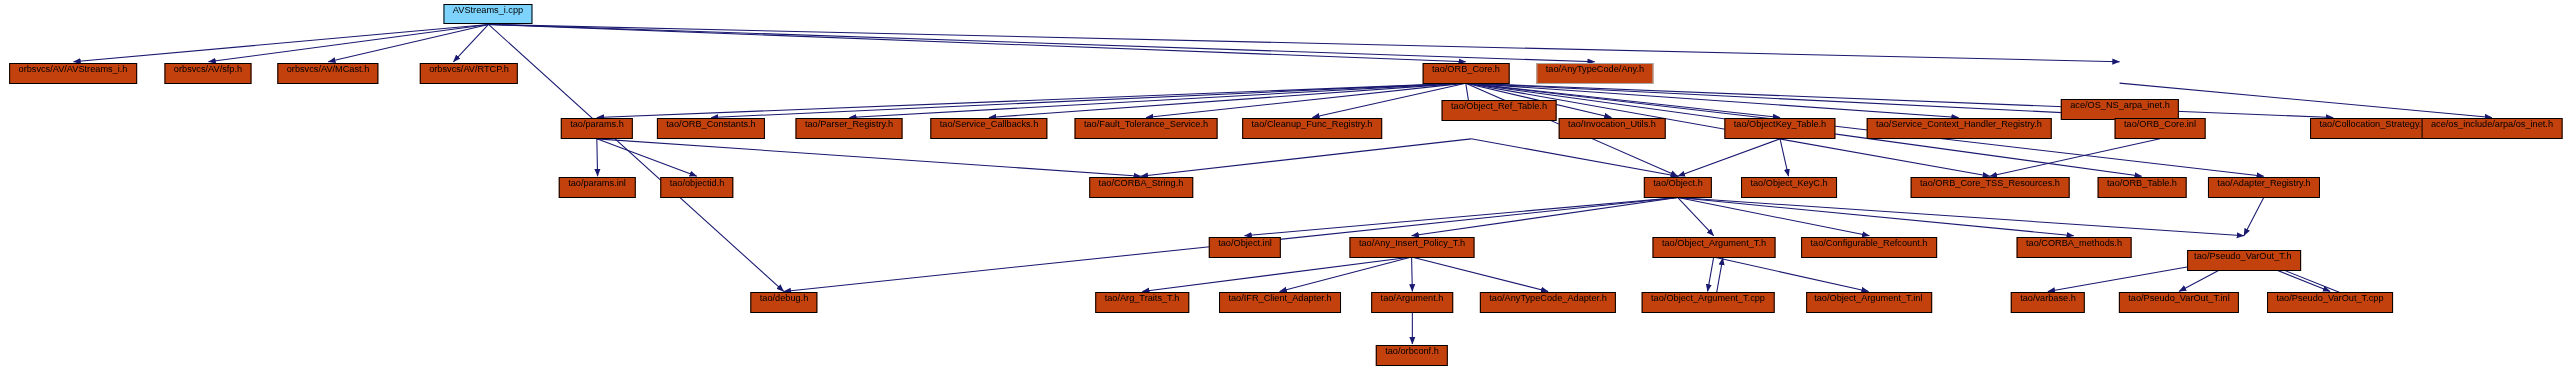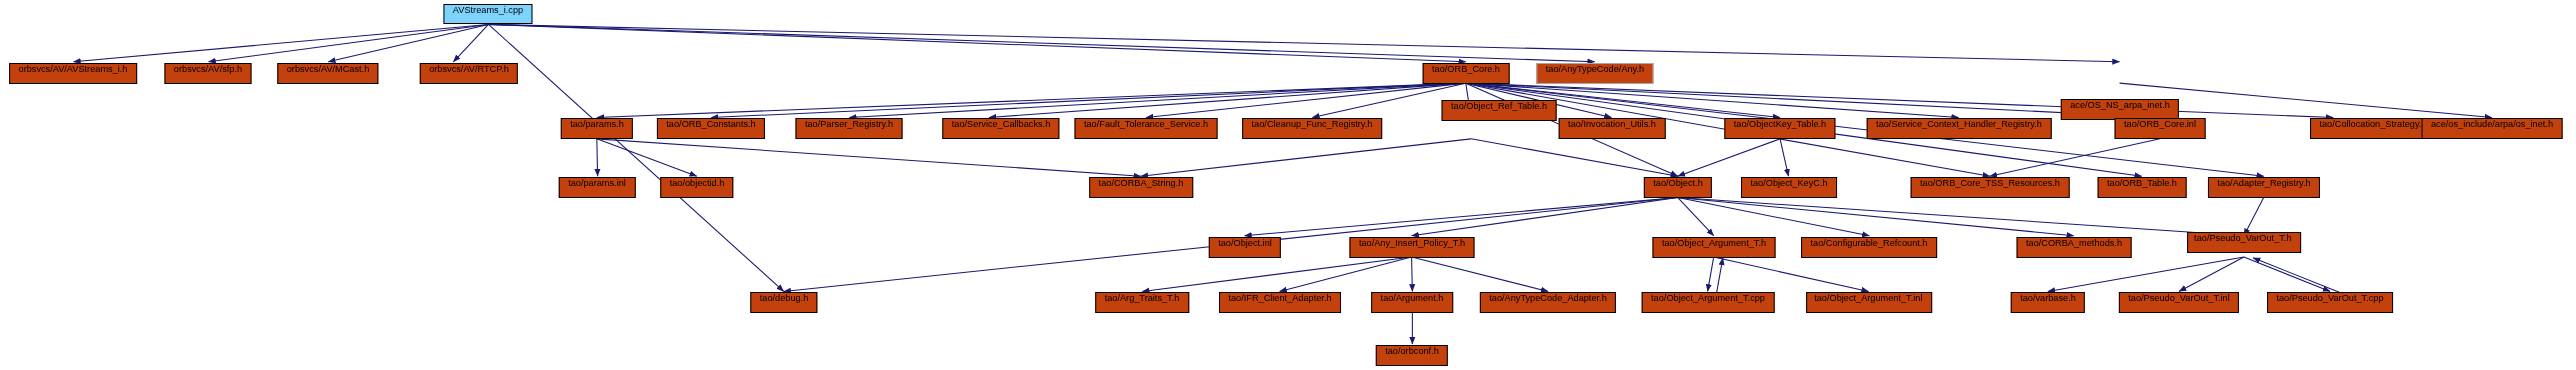--- a/index.html
+++ b/index.html
@@ -95,21 +95,21 @@
     <div class="node" style="left: 73px; top: 63px;">orbsvcs/AV/AVStreams_i.h</div>
     <div class="node" style="left: 208px; top: 63px;">orbsvcs/AV/sfp.h</div>
     <div class="node" style="left: 328px; top: 63px;">orbsvcs/AV/MCast.h</div>
     <div class="node" style="left: 453px; top: 63px; margin-left: 16px;">orbsvcs/AV/RTCP.h</div>
     <div class="node" style="left: 1466px; top: 63px;">tao/ORB_Core.h</div>
     <div class="node truncated" style="left: 1595px; top: 63px;">tao/AnyTypeCode/Any.h</div>
     <div class="node" style="left: 2120px; top: 63px; margin-top: 36px;">ace/OS_NS_arpa_inet.h</div>
     <div class="node" style="left: 597px; top: 118px;">tao/params.h</div>
     <div class="node" style="left: 711px; top: 118px;">tao/ORB_Constants.h</div>
     <div class="node" style="left: 849px; top: 118px;">tao/Parser_Registry.h</div>
-    <div class="node" style="left: 989px; top: 118px; margin-left: 12px;">tao/Service_Callbacks.h</div>
+    <div class="node" style="left: 989px; top: 118px;">tao/Service_Callbacks.h</div>
     <div class="node" style="left: 1146px; top: 118px;">tao/Fault_Tolerance_Service.h</div>
     <div class="node" style="left: 1312px; top: 118px;">tao/Cleanup_Func_Registry.h</div>
     <div class="node" style="left: 1471px; top: 100px; margin-left: 28px;">tao/Object_Ref_Table.h</div>
     <div class="node" style="left: 1612px; top: 118px;">tao/Invocation_Utils.h</div>
     <div class="node" style="left: 1780px; top: 118px;">tao/ObjectKey_Table.h</div>
     <div class="node" style="left: 1959px; top: 118px;">tao/Service_Context_Handler_Registry.h</div>
     <div class="node" style="left: 2160px; top: 118px;">tao/ORB_Core.inl</div>
     <div class="node" style="left: 2333px; top: 118px; margin-left: 40px;">tao/Collocation_Strategy.h</div>
     <div class="node" style="left: 2492px; top: 118px;">ace/os_include/arpa/os_inet.h</div>
     <div class="node" style="left: 597px; top: 177px;">tao/params.inl</div>
@@ -118,21 +118,21 @@
     <div class="node" style="left: 1678px; top: 177px;">tao/Object.h</div>
     <div class="node" style="left: 1789px; top: 177px;">tao/Object_KeyC.h</div>
     <div class="node" style="left: 1990px; top: 177px;">tao/ORB_Core_TSS_Resources.h</div>
     <div class="node" style="left: 2142px; top: 177px;">tao/ORB_Table.h</div>
     <div class="node" style="left: 2264px; top: 177px;">tao/Adapter_Registry.h</div>
     <div class="node" style="left: 1245px; top: 237px;">tao/Object.inl</div>
     <div class="node" style="left: 1412px; top: 237px;">tao/Any_Insert_Policy_T.h</div>
     <div class="node" style="left: 1714px; top: 237px;">tao/Object_Argument_T.h</div>
     <div class="node" style="left: 1869px; top: 237px;">tao/Configurable_Refcount.h</div>
     <div class="node" style="left: 2074px; top: 237px;">tao/CORBA_methods.h</div>
-    <div class="node" style="left: 2244px; top: 232px; padding-left: 6px;">tao/Pseudo_VarOut_T.h</div>
+    <div class="node" style="left: 2244px; top: 250px; padding-left: 6px;">tao/Pseudo_VarOut_T.h</div>
     <div class="node" style="left: 784px; top: 292px;">tao/debug.h</div>
     <div class="node" style="left: 1142px; top: 292px;">tao/Arg_Traits_T.h</div>
     <div class="node" style="left: 1280px; top: 292px;">tao/IFR_Client_Adapter.h</div>
     <div class="node" style="left: 1412px; top: 292px;">tao/Argument.h</div>
     <div class="node" style="left: 1548px; top: 292px;">tao/AnyTypeCode_Adapter.h</div>
     <div class="node" style="left: 1708px; top: 292px;">tao/Object_Argument_T.cpp</div>
     <div class="node" style="left: 1869px; top: 292px; padding-left: 7px;">tao/Object_Argument_T.inl</div>
     <div class="node" style="left: 2048px; top: 292px;">tao/varbase.h</div>
     <div class="node" style="left: 2179px; top: 292px;">tao/Pseudo_VarOut_T.inl</div>
     <div class="node" style="left: 2330px; top: 292px;">tao/Pseudo_VarOut_T.cpp</div>

